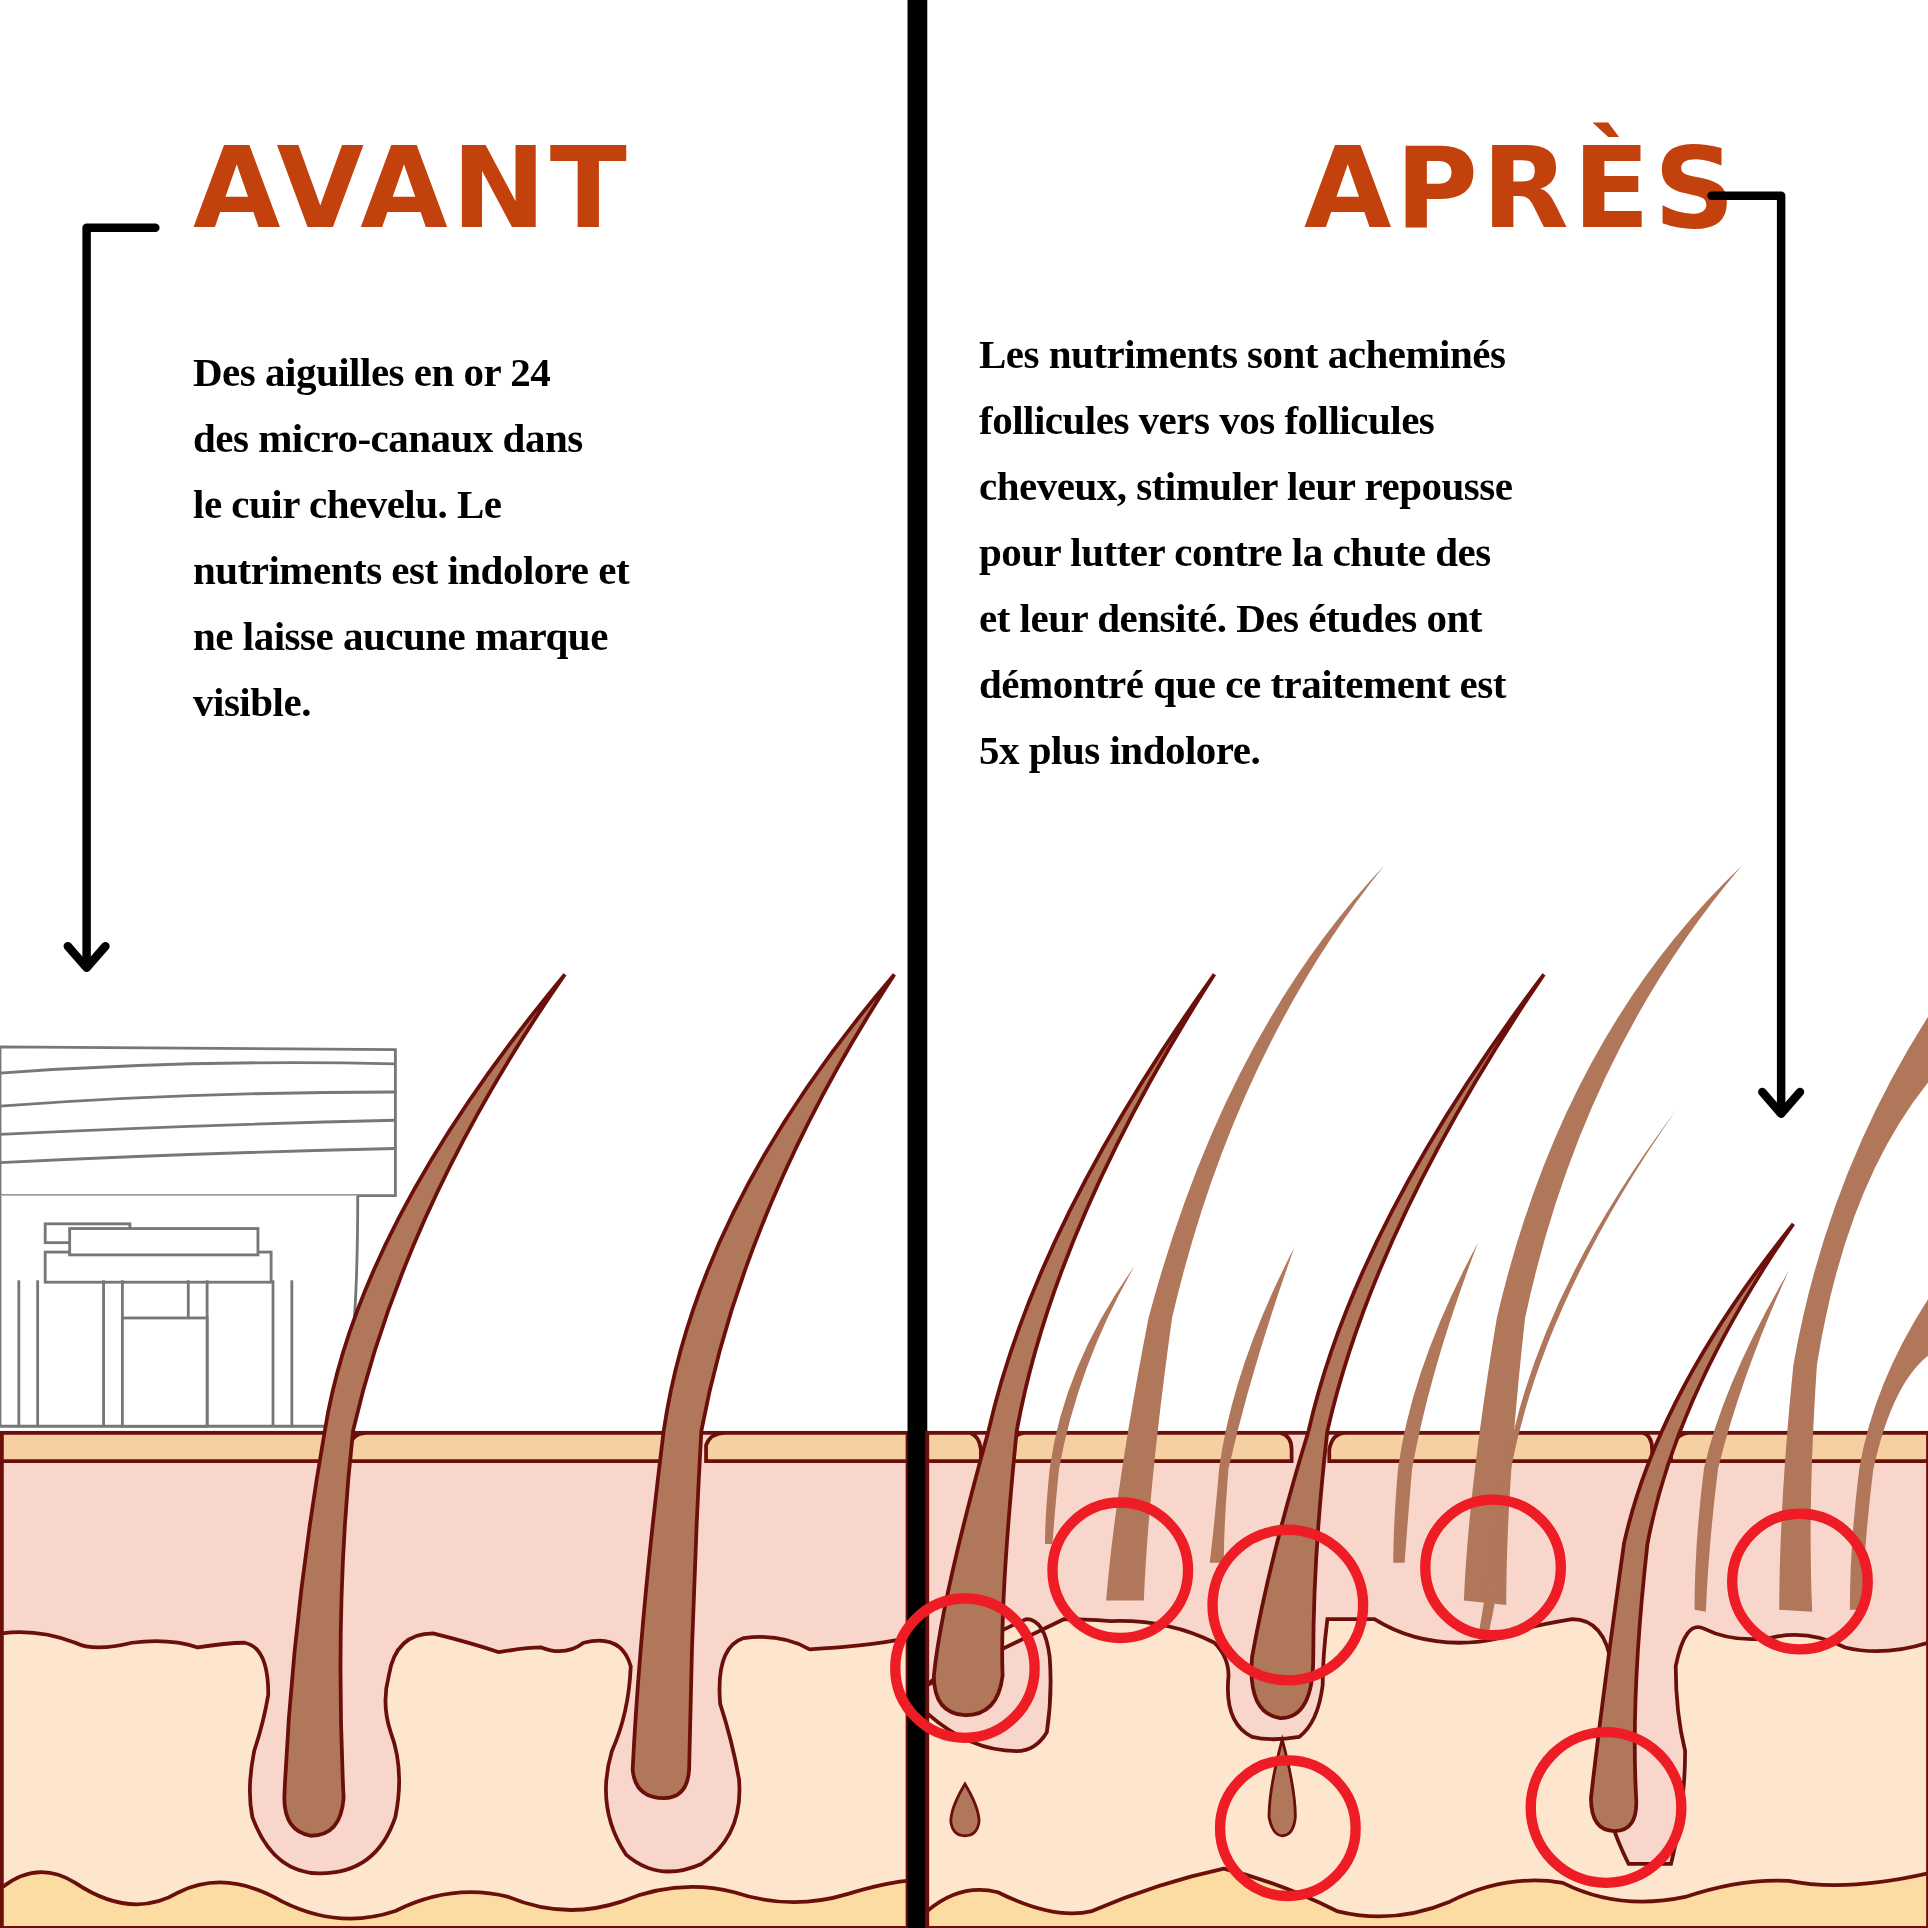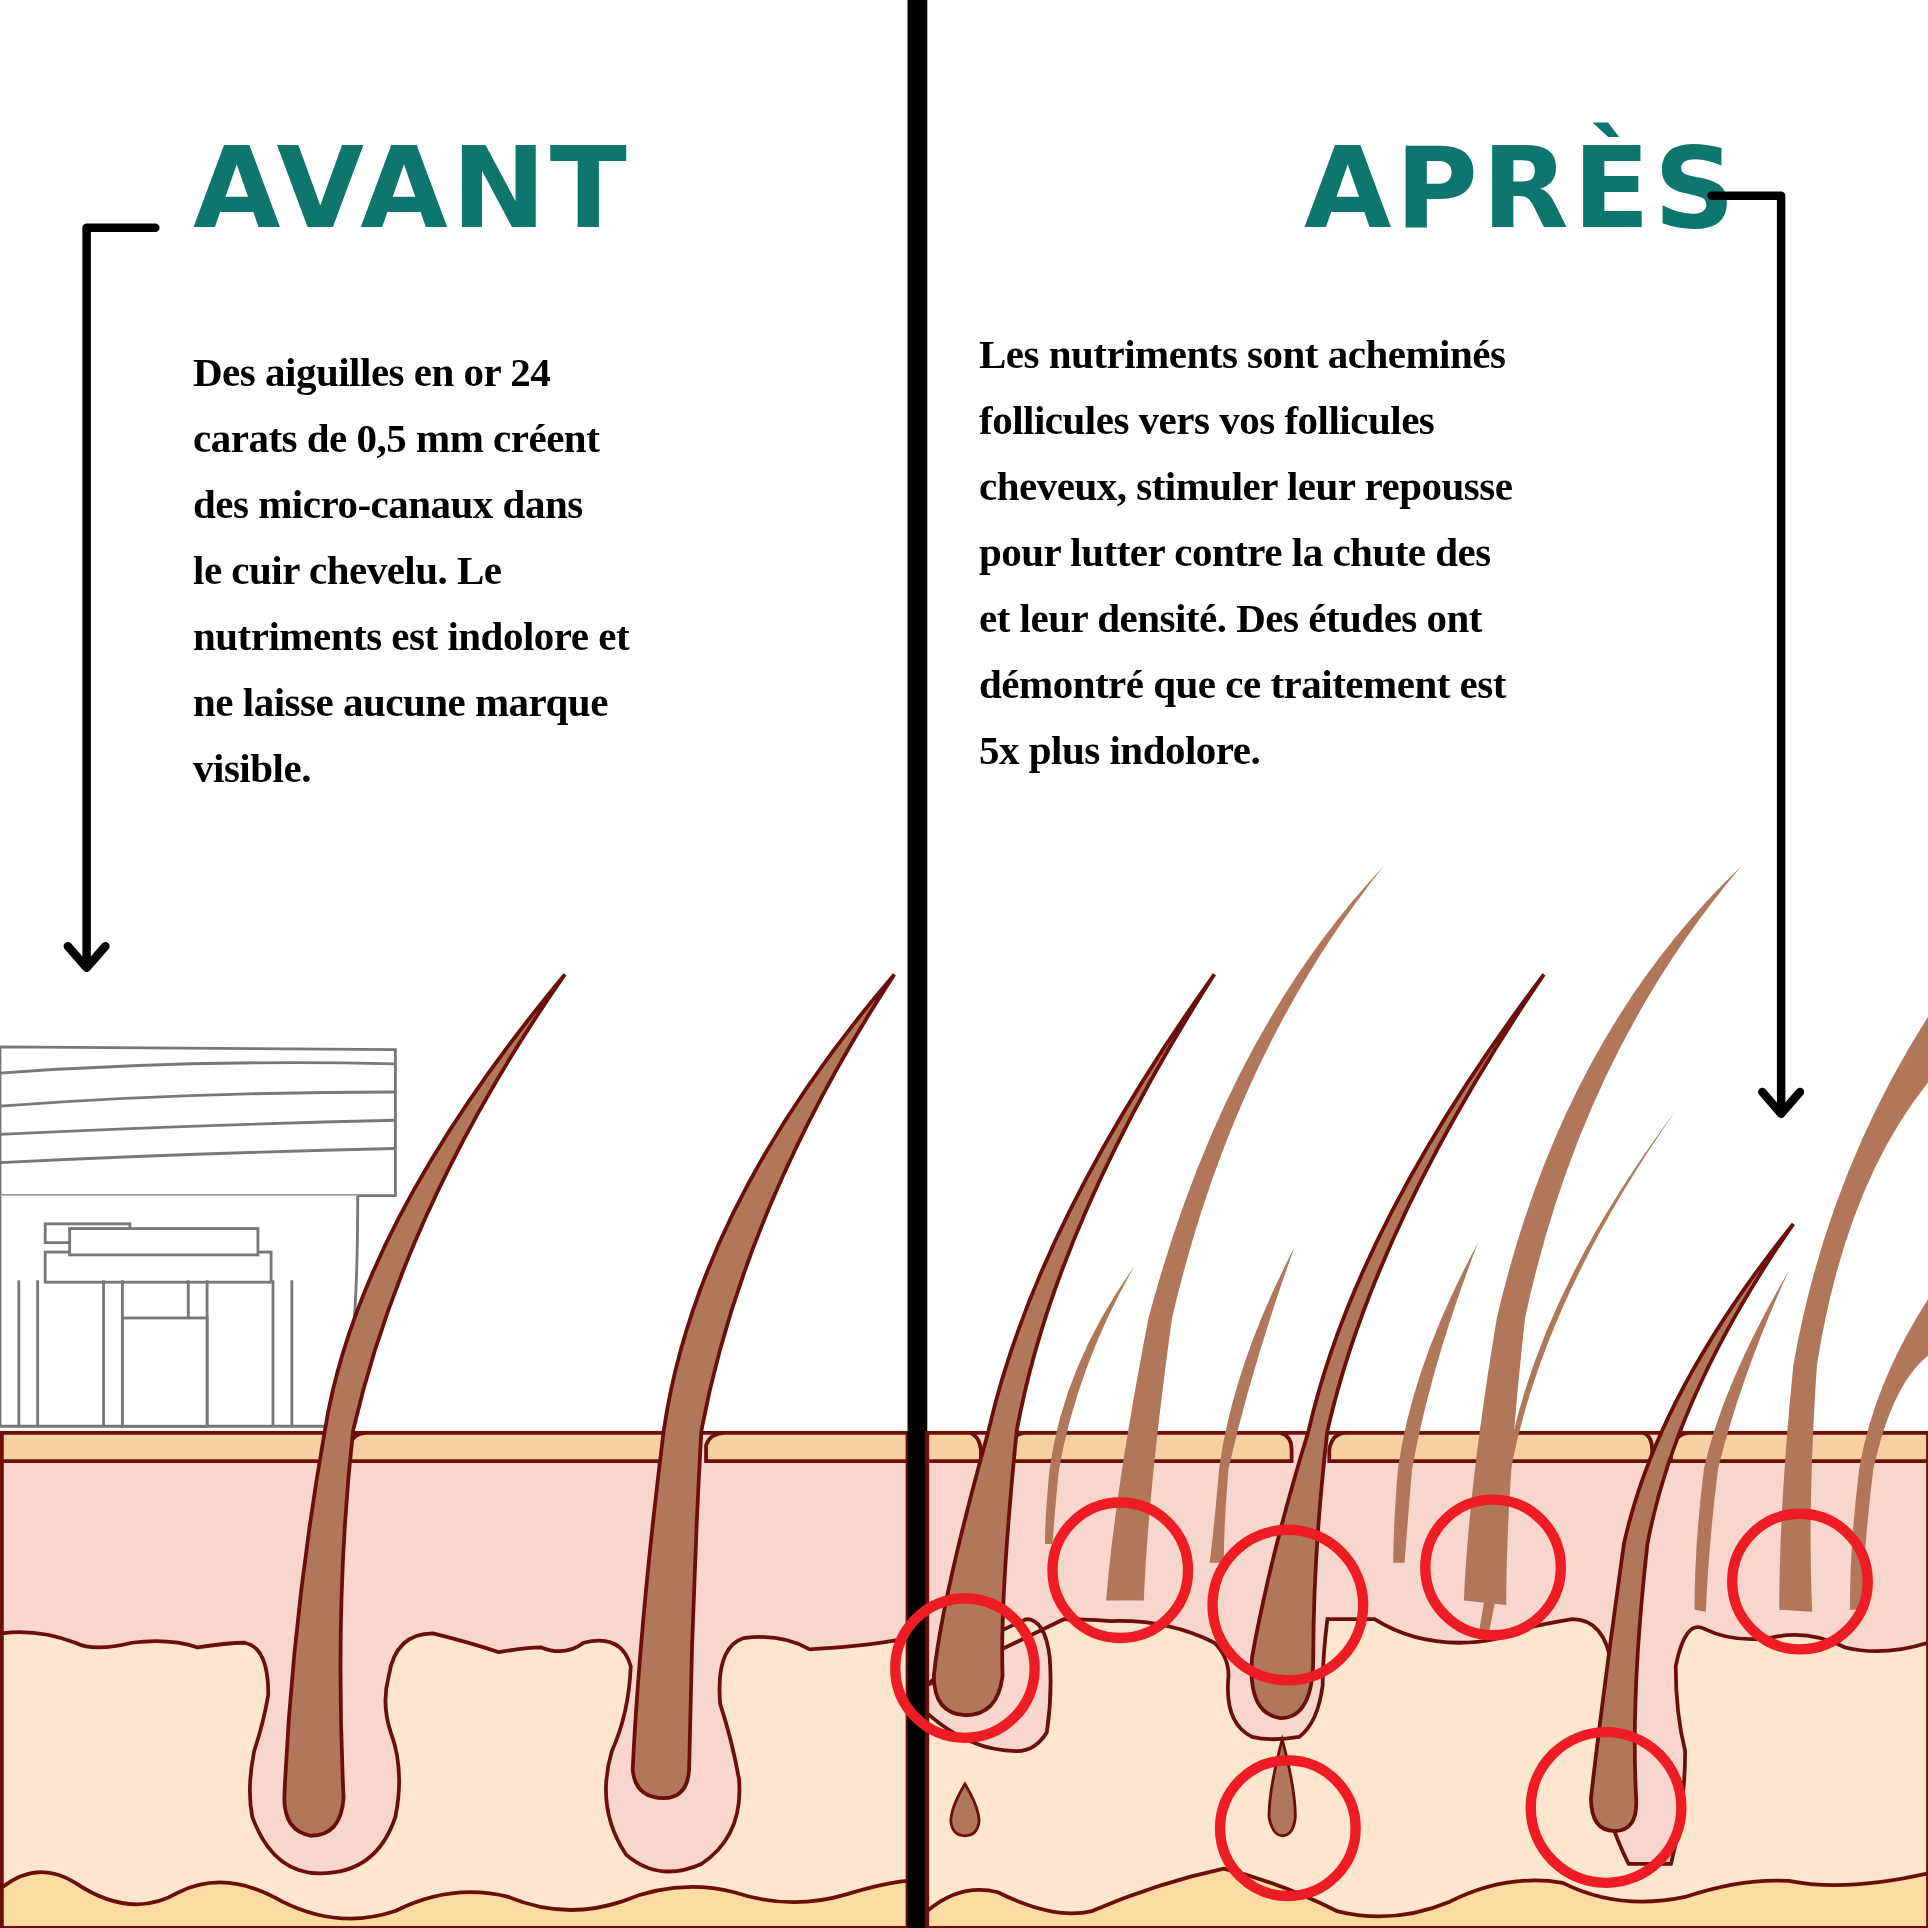--- a/index.html
+++ b/index.html
@@ -1,29 +1,28 @@
 <!DOCTYPE html>
 <html style="font-size:15px"><head>
 <meta charset="utf-8">
 <style>
   html, body { margin:0; padding:0; background:#ffffff; }
   body { width:1928px; height:1928px; position:relative; overflow:hidden; font-family:"DejaVu Sans", sans-serif; }
-  .title { position:absolute; font-weight:bold; font-size:113px; letter-spacing:3.8px; color:#0f766e; line-height:1; }
+  .title { position:absolute; font-weight:bold; font-size:113px; letter-spacing:3.8px; color:#c2410c; line-height:1; }
   .body-text { position:absolute; font-weight:bold; font-size:41px; line-height:66px; color:#000; letter-spacing:-0.5px;font-family:Liberation Serif, serif; }
   svg.art { position:absolute; left:0; top:0; }
 </style>
 </head>
 <body>
 
 <div class="title" style="left:193px; top:132px;">AVANT</div>
 <div class="title" style="left:1304px; top:132px;">APRÈS</div>
 
 <div class="body-text" style="left:193px; top:339px;">
   <div>Des aiguilles en or 24</div>
-  <div>carats de 0,5 mm créent</div>
   <div>des micro-canaux dans</div>
   <div>le cuir chevelu. Le</div>
   <div>nutriments est indolore et</div>
   <div>ne laisse aucune marque</div>
   <div>visible.</div>
 </div>
 
 <div class="body-text" style="left:979px; top:321px;">
   <div>Les nutriments sont acheminés</div>
   <div>follicules vers vos follicules</div>

